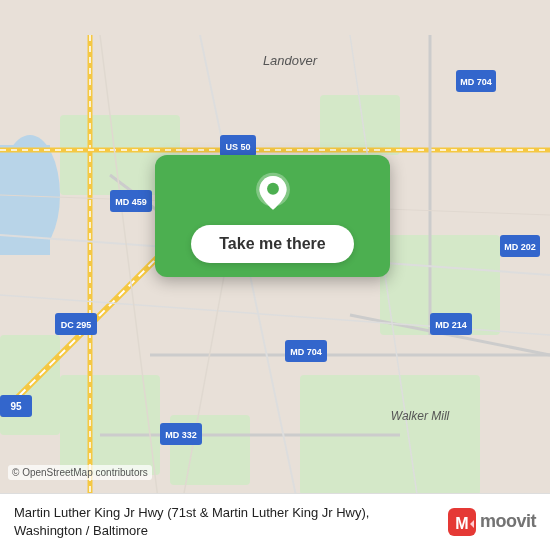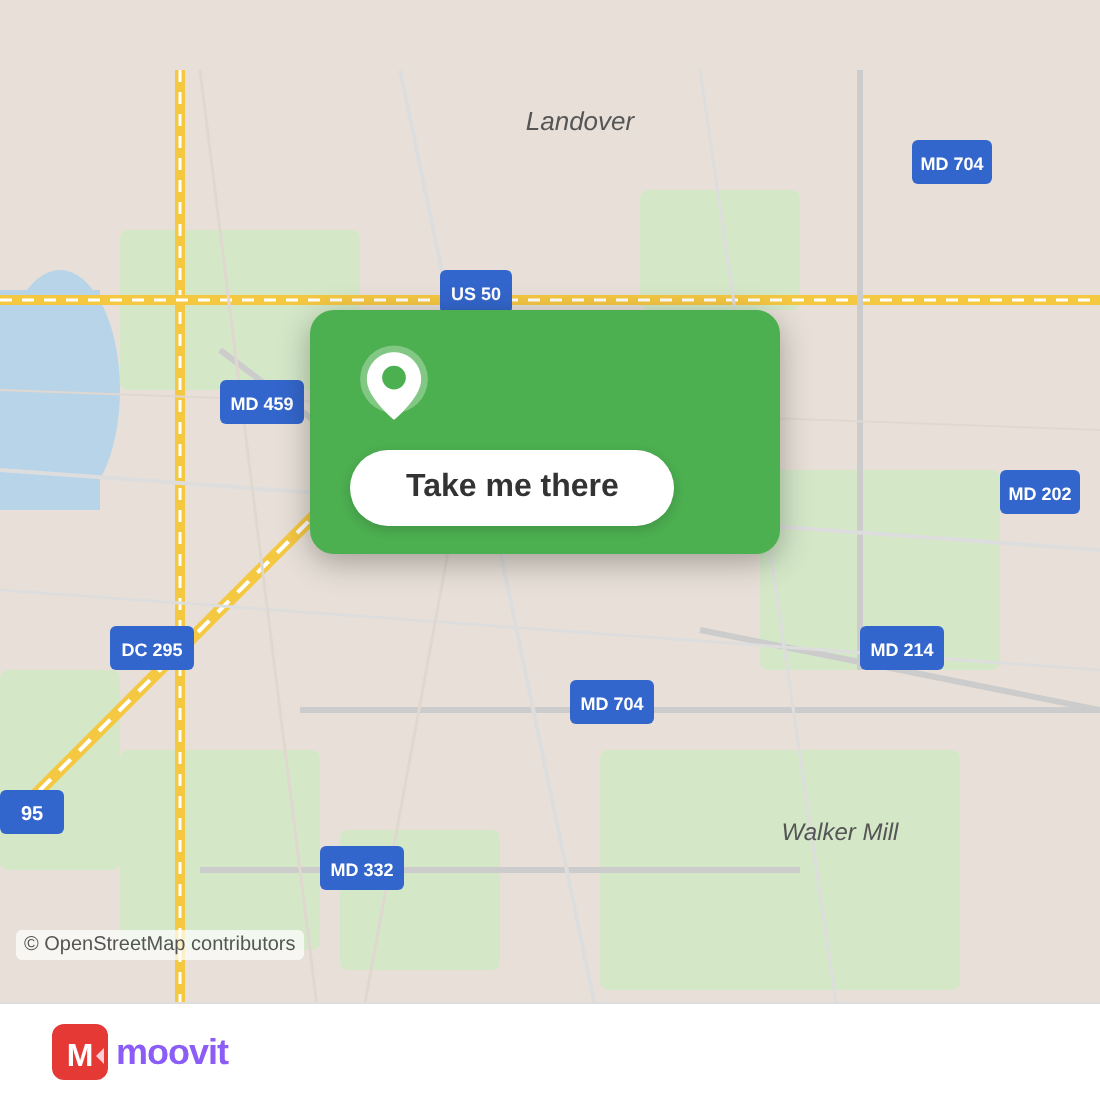--- a/index.html
+++ b/index.html
@@ -32,21 +32,21 @@
     #location-card {
       position: absolute;
       top: 155px;
       left: 155px;
       width: 235px;
       background: #4caf50;
       border-radius: 12px;
       padding: 16px 20px 14px 20px;
       display: flex;
       flex-direction: column;
-      align-items: flex-start;
+      align-items: center;
       box-shadow: 0 4px 16px rgba(0,0,0,0.3);
       z-index: 10;
     }
 
     #pin-icon {
       width: 44px;
       height: 44px;
       margin-bottom: 10px;
     }
 
@@ -93,21 +93,21 @@
     }
 
     #moovit-m {
       width: 28px;
       height: 28px;
     }
 
     #moovit-wordmark {
       font-size: 18px;
       font-weight: 700;
-      color: #8b5cf6;
+      color: #737373;
       letter-spacing: -0.5px;
     }
 
     
     #osm-credit {
       position: absolute;
       bottom: 70px;
       left: 8px;
       font-size: 10px;
       color: #555;
@@ -210,20 +210,23 @@
       <ellipse cx="22" cy="22" rx="20" ry="20" fill="white" opacity="0.3"></ellipse>
       <circle cx="22" cy="22" r="16" fill="white" opacity="0.5"></circle>
       <path d="M22 6 C13.2 6 6 13.2 6 22 C6 33 22 46 22 46 C22 46 38 33 38 22 C38 13.2 30.8 6 22 6Z" fill="white"></path>
       <circle cx="22" cy="21" r="7" fill="#4caf50"></circle>
     </svg>
 
     <button id="take-me-there-btn">Take me there</button>
   </div>
 
   <div id="bottom-bar">
+    <div id="bottom-text">
+      <span>Martin Luther King Jr Hwy (71st &amp; Martin Luther King Jr Hwy), Washington / Baltimore</span>
+    </div>
     <div id="moovit-logo">
 
       <svg id="moovit-m" viewBox="0 0 28 28" xmlns="http://www.w3.org/2000/svg">
         <rect width="28" height="28" rx="6" fill="#e53935"></rect>
         <text x="14" y="21" text-anchor="middle" fill="white" font-size="16" font-weight="bold">M</text>
         <polygon points="22,16 26,12 26,20" fill="#ffcdd2"></polygon>
       </svg>
       <span id="moovit-wordmark">moovit</span>
     </div>
   </div>

